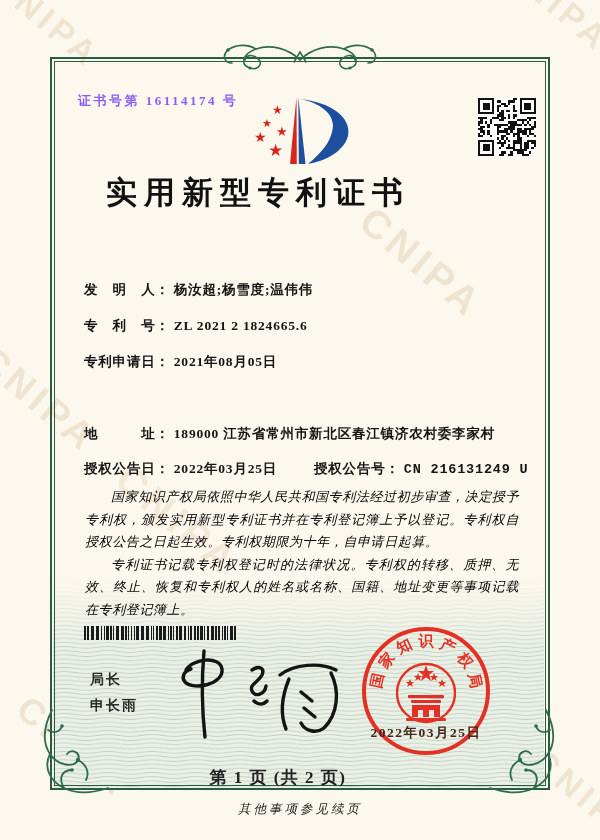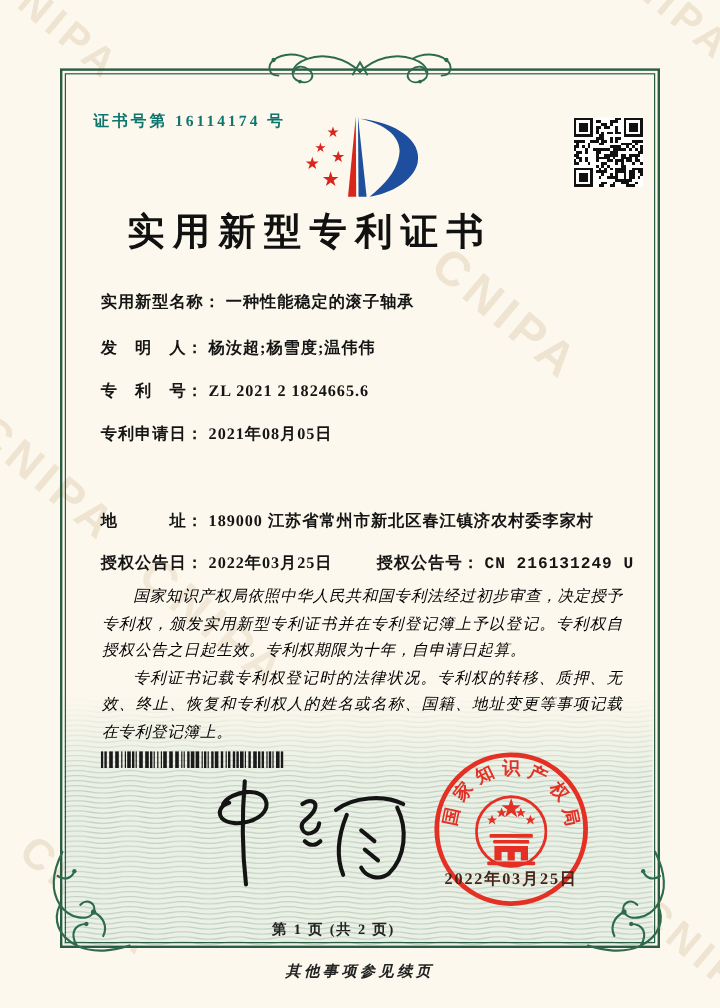--- a/index.html
+++ b/index.html
@@ -27,21 +27,21 @@
   .guilloche{position:absolute; left:53px; top:578px; width:491px; height:210px; z-index:1;}
   .guilloche svg{display:block;}
   .guilloche-fade{
     position:absolute; left:53px; top:578px; width:491px; height:70px; z-index:1;
     background:linear-gradient(180deg,#fdf8ed 0%, rgba(253,248,237,0) 100%);
   }
   .ornament{position:absolute; z-index:3; pointer-events:none;}
   
   .cert-no{
     position:absolute; left:78px; top:92px; z-index:4;
-    font-size:13px; font-weight:600; letter-spacing:2.5px; color:#0f766e;
+    font-size:13px; font-weight:600; letter-spacing:2.5px; color:#8b5cf6;
   }
   .logo{position:absolute; left:230px; top:84px; width:140px; height:92px; z-index:4;}
   .logo .star{position:absolute; color:#d9251c; line-height:1; font-family:"DejaVu Sans",sans-serif;}
   .qr{position:absolute; left:478px; top:98px; width:58px; height:58px; z-index:4; background:#fff;}
   .title{
     position:absolute; left:0; top:172px; width:516px; text-align:center; z-index:4;
     font-size:31px; font-weight:700; letter-spacing:7px; color:#111;
   }
   
   .field{
@@ -76,25 +76,25 @@
     margin-left:-9px; margin-top:-9px; text-align:center;
     font-size:15px; font-weight:700; color:#e5271b; line-height:18px;
   }
   .seal-emblem{position:absolute; left:34px; top:32px;}
   .seal-date{
     position:absolute; left:348px; top:724px; width:156px; text-align:center; z-index:6;
     font-size:13.5px; font-weight:700; letter-spacing:1.5px; color:#472419;
   }
   .page-info{
     position:absolute; left:0; top:766px; width:556px; text-align:center; z-index:4;
-    font-size:12px; font-weight:600; letter-spacing:1.5px; color:#222;
+    font-size:17px; font-weight:600; letter-spacing:1.5px; color:#222;
   }
   .cont-note{
     position:absolute; left:0; top:801px; width:600px; text-align:center; z-index:4;
-    font-size:12.5px; font-style:italic; font-weight:700; letter-spacing:3px; color:#222;
+    font-size:12.5px; font-style:italic; font-weight:400; letter-spacing:3px; color:#222;
   }
 </style>
 </head>
 <body>
 
 <div class="page">
 
   <div class="wm" style="left:-18px; top:0px; font-size:34px;">CNIPA</div>
   <div class="wm" style="left:492px; top:-16px; font-size:34px;">CNIPA</div>
   <div class="wm" style="left:348px; top:240px; font-size:40px;">CNIPA</div>
@@ -396,23 +396,20 @@
       <rect x="18" y="0" width="7" height="7" fill="#111"></rect>
       <rect x="19" y="1" width="5" height="5" fill="#fff"></rect>
       <rect x="20" y="2" width="3" height="3" fill="#111"></rect>
       <rect x="0" y="18" width="7" height="7" fill="#111"></rect>
       <rect x="1" y="19" width="5" height="5" fill="#fff"></rect>
       <rect x="2" y="20" width="3" height="3" fill="#111"></rect>
     </svg>
 
   <div class="title">实用新型专利证书</div>
 
-  <div class="field" style="top:243px;">
-    <span>实用新型名称：</span><span class="val">一种性能稳定的滚子轴承</span>
-  </div>
   <div class="field" style="top:281px;text-align:center;">
     <span>发　明　人：</span><span class="val">杨汝超;杨雪度;温伟伟</span>
   </div>
   <div class="field" style="top:317px;">
     <span>专　利　号：</span><span class="val">ZL 2021 2 1824665.6</span>
   </div>
   <div class="field" style="top:353px;text-align:right;">
     <span>专利申请日：</span><span class="val">2021年08月05日</span>
   </div>
   <div class="field" style="top:425px;">
@@ -470,20 +467,24 @@
       <rect x="127" y="0" width="3" height="14" fill="#1a1a1a"></rect>
       <rect x="131" y="0" width="2" height="14" fill="#1a1a1a"></rect>
       <rect x="134" y="0" width="2" height="14" fill="#1a1a1a"></rect>
       <rect x="138" y="0" width="1" height="14" fill="#1a1a1a"></rect>
       <rect x="140" y="0" width="2" height="14" fill="#1a1a1a"></rect>
       <rect x="143" y="0" width="1" height="14" fill="#1a1a1a"></rect>
       <rect x="146" y="0" width="3" height="14" fill="#1a1a1a"></rect>
       <rect x="150" y="0" width="2" height="14" fill="#1a1a1a"></rect>
     </svg>
 
+  <div class="officer">
+    <div>局长</div>
+    <div>申长雨</div>
+  </div>
 
   <svg class="signature" width="185" height="110" viewBox="0 0 185 110">
     <g fill="none" stroke="#141414" stroke-width="3.4" stroke-linecap="round" stroke-linejoin="round">
       <path d="M18,30 C24,19 52,15 54,29 C56,44 26,51 17,42 C13,37 16,31 23,29"></path>
       <path d="M36,11 C34,34 33,62 37,97"></path>
       <path d="M84,30 C91,25 97,28 94,35 C90,43 81,44 84,51 C87,58 97,54 98,46"></path>
       <path d="M86,61 C90,65 95,65 99,61"></path>
       <path d="M112,35 C126,24 152,22 168,30"></path>
       <path d="M121,39 C114,56 112,74 118,89"></path>
       <path d="M163,33 C172,51 170,74 156,88 C148,94 137,91 133,83"></path>

